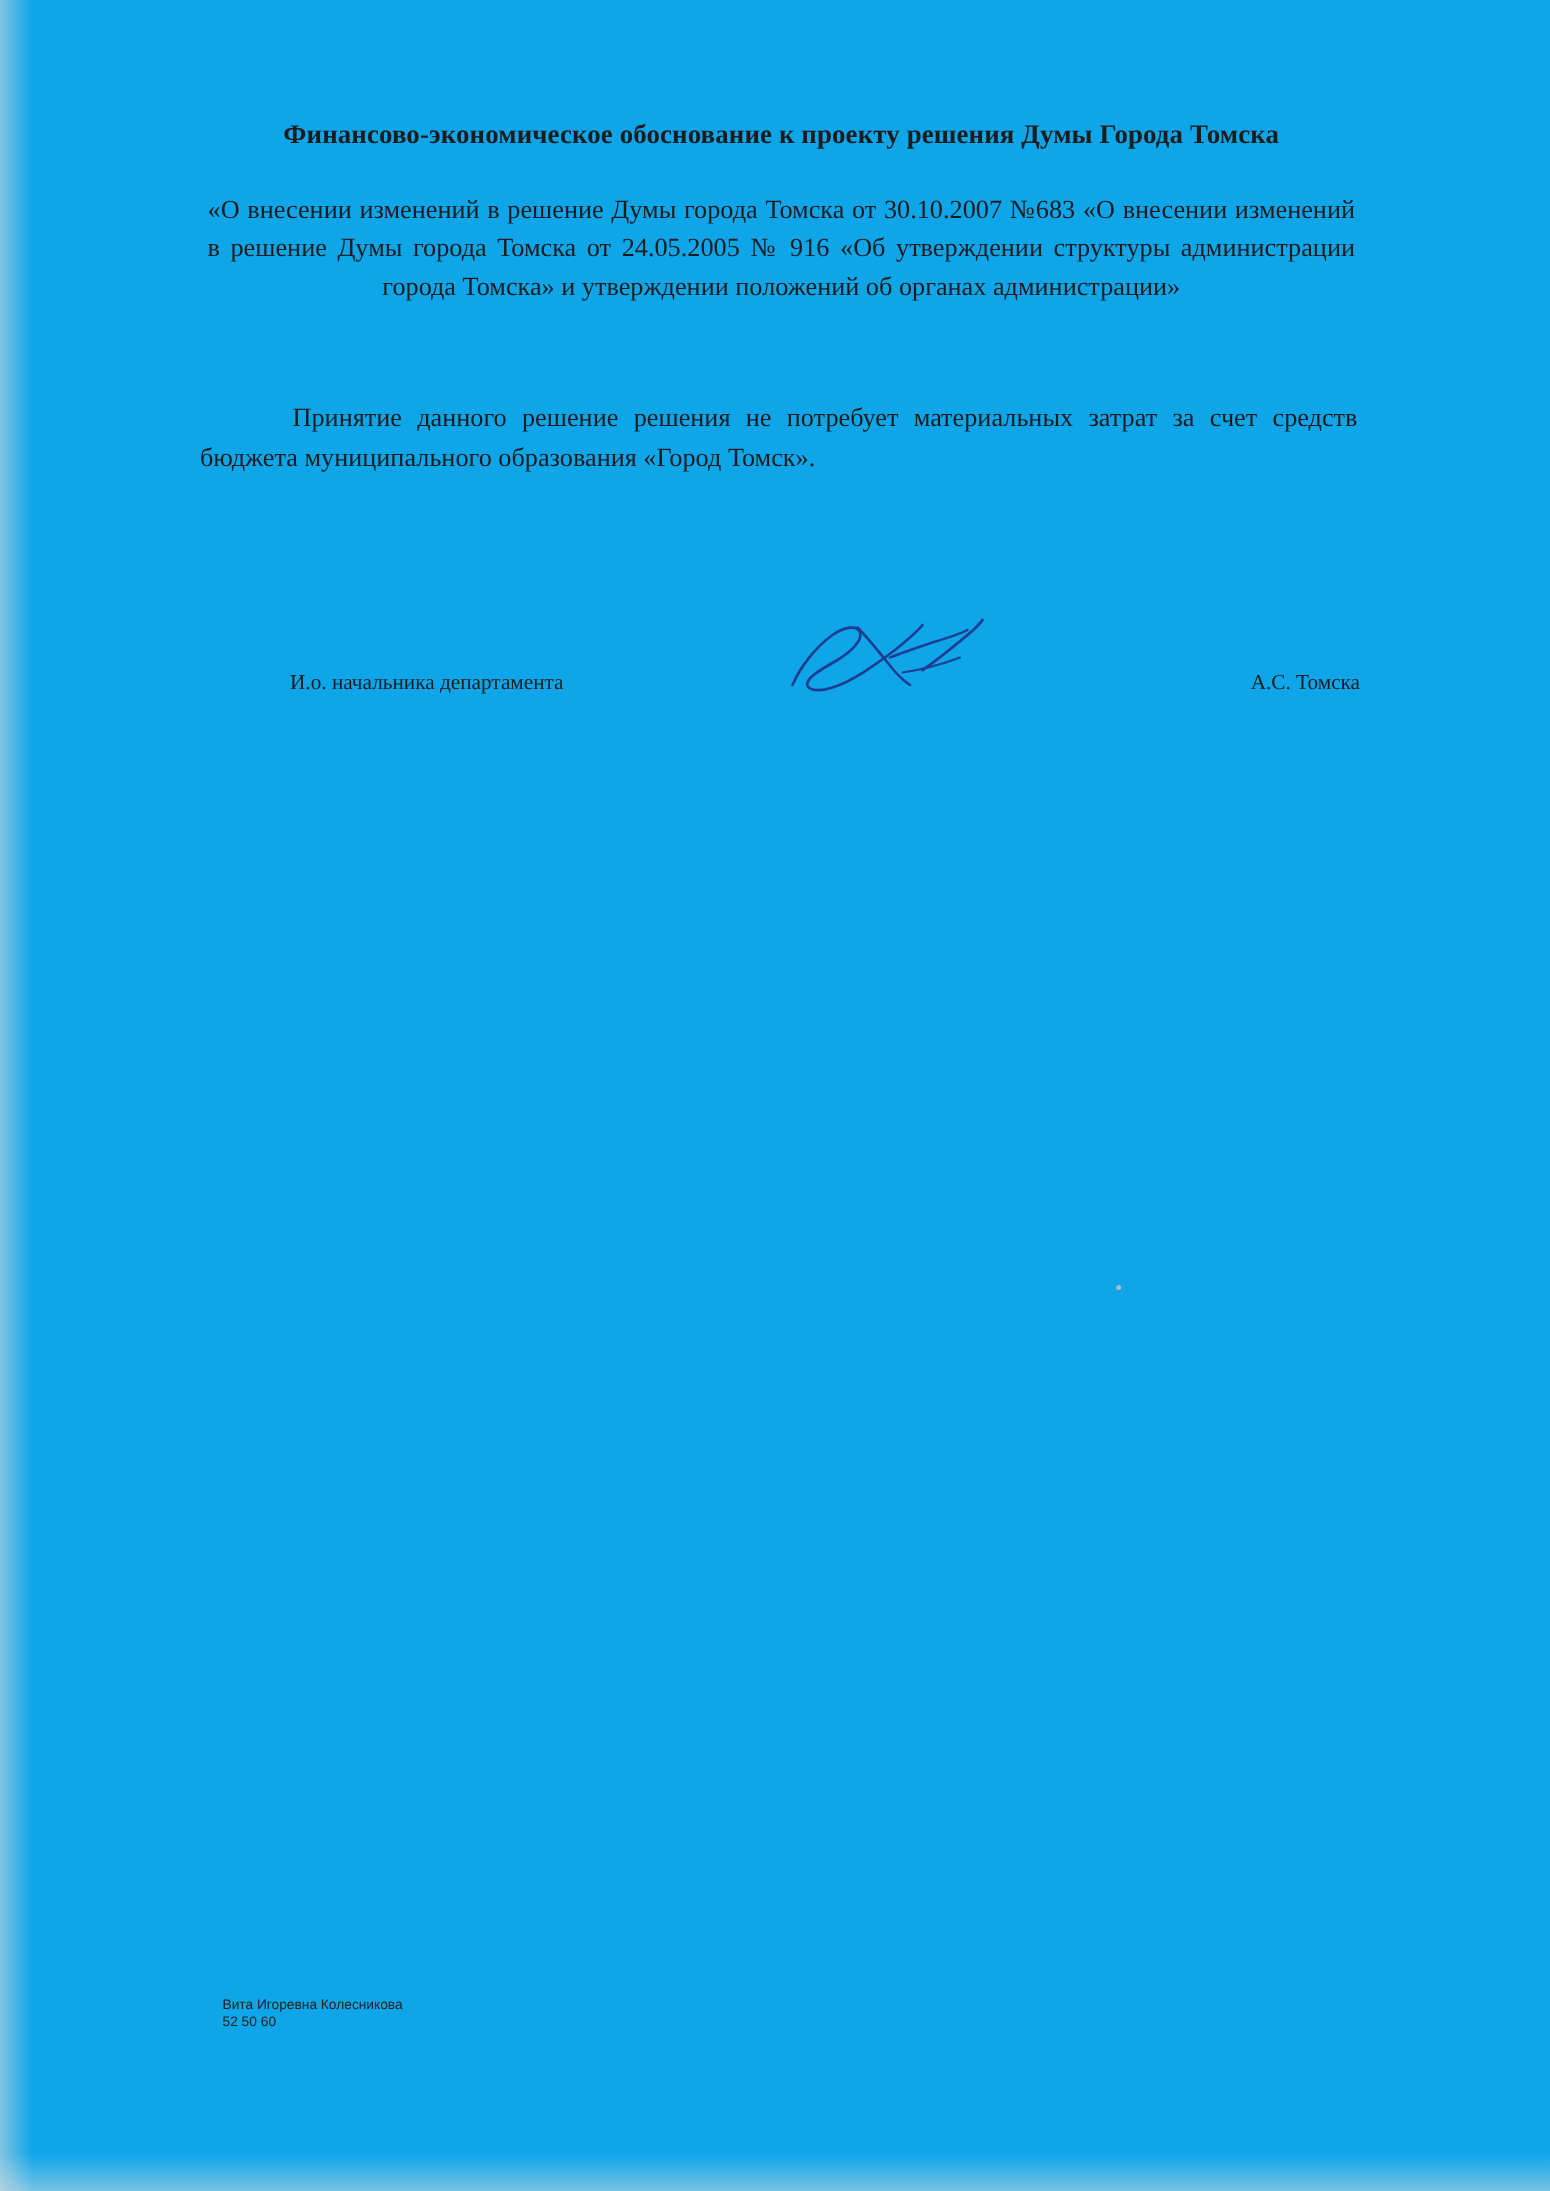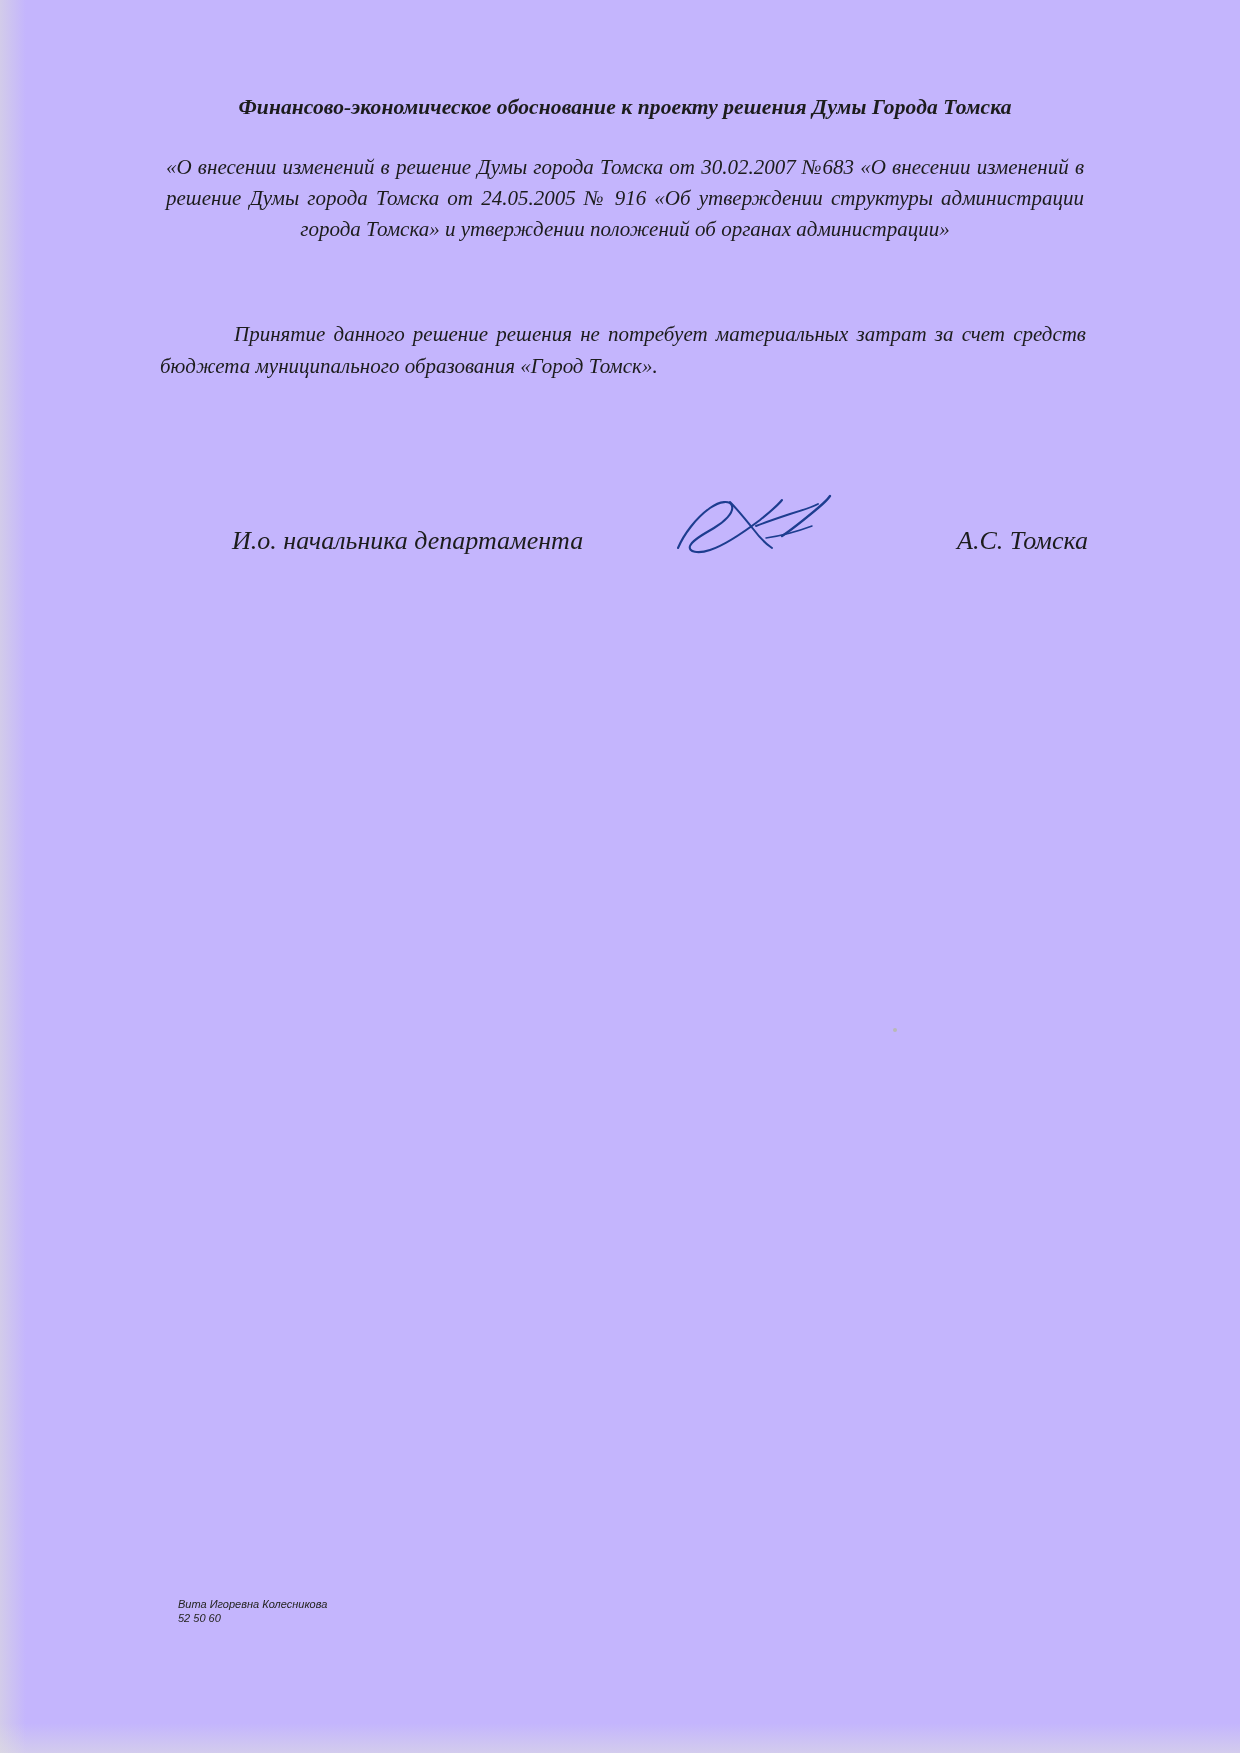--- a/index.html
+++ b/index.html
@@ -12,22 +12,21 @@
     height: 1753px;
     position: relative;
     font-family: "Liberation Serif", serif;
     color: #1c1c1c;
     overflow: hidden;
   }
 
   .page {
     position: absolute;
     inset: 0;
-    background: #c4b5fd;
-    font-style: italic;
+    background: #0ea5e9;
   }
 
   
   .scan-edge-left {
     position: absolute;
     left: 0; top: 0;
     width: 26px; height: 100%;
     background: linear-gradient(to right, rgba(222,222,218,0.55), rgba(255,255,255,0));
     pointer-events: none;
   }
@@ -70,21 +69,21 @@
     text-align: justify;
     text-indent: 74px;
     padding-right: 4px;
   }
 
   .signature-block {
     margin-top: 110px;
     display: flex;
     align-items: flex-end;
     justify-content: space-between;
-    font-size: 26px;
+    font-size: 17px;
     text-align: right;
   }
   .sig-role {
     padding-left: 72px;
     white-space: nowrap;
   }
   .sig-mark {
     position: relative;
     flex: 0 0 auto;
     width: 200px;
@@ -126,21 +125,21 @@
 
 <div class="page">
 
   <div class="scan-edge-left"></div>
   <div class="scan-edge-bottom"></div>
 
   <div class="content">
 
     <div class="doc-title">Финансово-экономическое обоснование к проекту решения Думы Города Томска</div>
 
-    <div class="doc-subtitle">«О внесении изменений в решение Думы города Томска от 30.02.2007 №683 «О внесении изменений в решение Думы города Томска от 24.05.2005 № 916 «Об утверждении структуры администрации города Томска» и утверждении положений об органах администрации»</div>
+    <div class="doc-subtitle">«О внесении изменений в решение Думы города Томска от 30.10.2007 №683 «О внесении изменений в решение Думы города Томска от 24.05.2005 № 916 «Об утверждении структуры администрации города Томска» и утверждении положений об органах администрации»</div>
 
     <div class="body-paragraph">Принятие данного решение решения   не потребует материальных затрат за счет средств бюджета муниципального образования «Город Томск».</div>
 
     <div class="signature-block">
 
       <div class="sig-role">И.о. начальника  департамента</div>
 
       <div class="sig-mark">
         <svg width="200" height="70" viewBox="0 0 200 70" fill="none" xmlns="http://www.w3.org/2000/svg">
           <path d="M8 56 C14 42 26 26 40 16 C50 9 60 8 62 14 C64 21 54 30 44 36 C34 42 22 48 20 54 C18 60 28 62 40 58 C56 53 74 40 90 28 C100 20 108 13 112 8" stroke="#1d3d8f" stroke-width="2.1" stroke-linecap="round" fill="none"></path>

